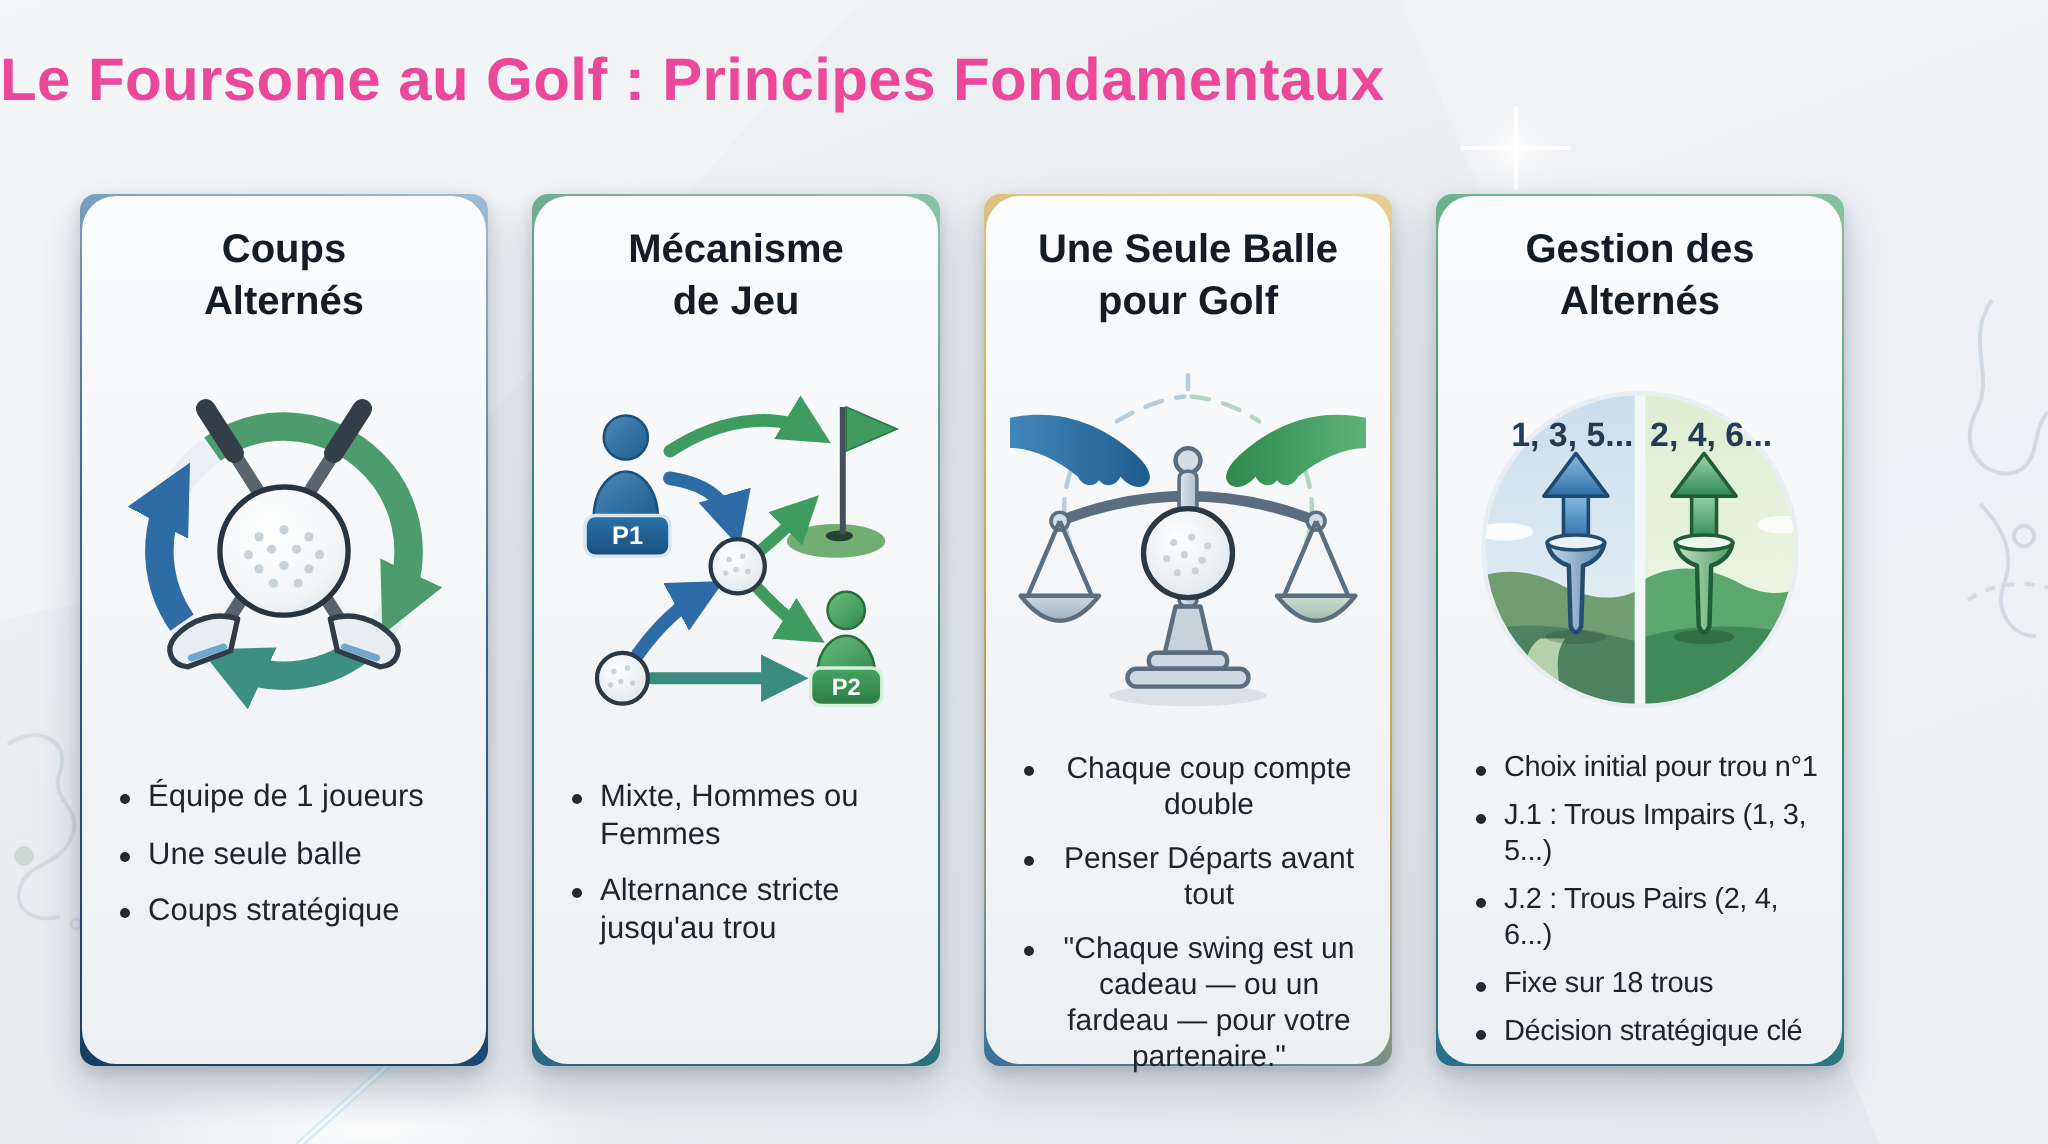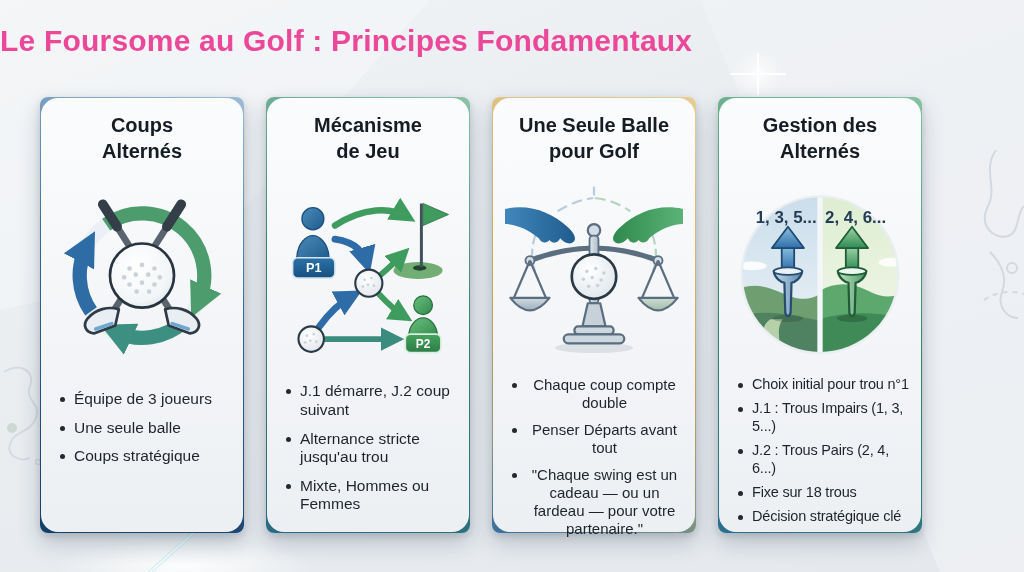--- a/index.html
+++ b/index.html
@@ -137,21 +137,21 @@
                 <circle cx="86" cy="114" r="2.6"></circle>
                 <circle cx="100" cy="112" r="2.6"></circle>
               <circle cx="114" cy="114" r="2.6"></circle>
                 <circle cx="94" cy="122" r="2.6"></circle>
                 <circle cx="108" cy="122" r="2.6"></circle>
             </g>
           </g>
         </svg>
       </div>
       <ul class="bullets">
-        <li>Équipe de 3 joueurs</li>
+        <li>Équipe de 1 joueurs</li>
         <li>Une seule balle</li>
         <li>Coups stratégique</li>
       </ul>
     </div>
   </div>
 
   <div class="card card-2">
     <div class="card-inner">
       <h2 class="card-title">
         <span>Mécanisme</span><br>
@@ -236,23 +236,22 @@
                 <circle cx="33" cy="174" r="1.6"></circle>
                 <circle cx="41" cy="172" r="1.6"></circle>
               <circle cx="37" cy="180" r="1.6"></circle>
                 <circle cx="44" cy="181" r="1.6"></circle>
                 <circle cx="31" cy="182" r="1.6"></circle>
               </g>
           </g>
         </svg>
       </div>
       <ul class="bullets">
-        <li>J.1 démarre, J.2 coup suivant</li>
+        <li>Mixte, Hommes ou Femmes</li>
         <li>Alternance stricte jusqu'au trou</li>
-        <li>Mixte, Hommes ou Femmes</li>
       </ul>
     </div>
   </div>
 
   <div class="card card-3">
     <div class="card-inner">
       <h2 class="card-title">
         <span>Une Seule Balle</span><br>
         <span>pour Golf</span>
       </h2>

